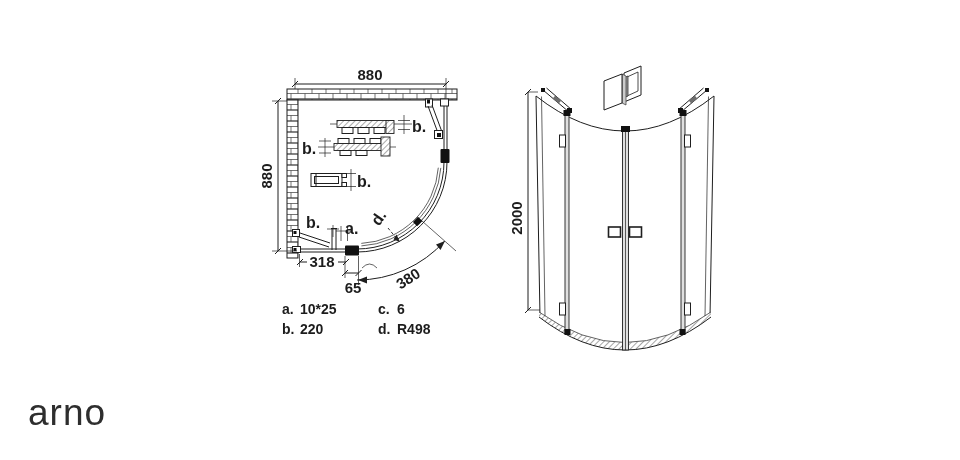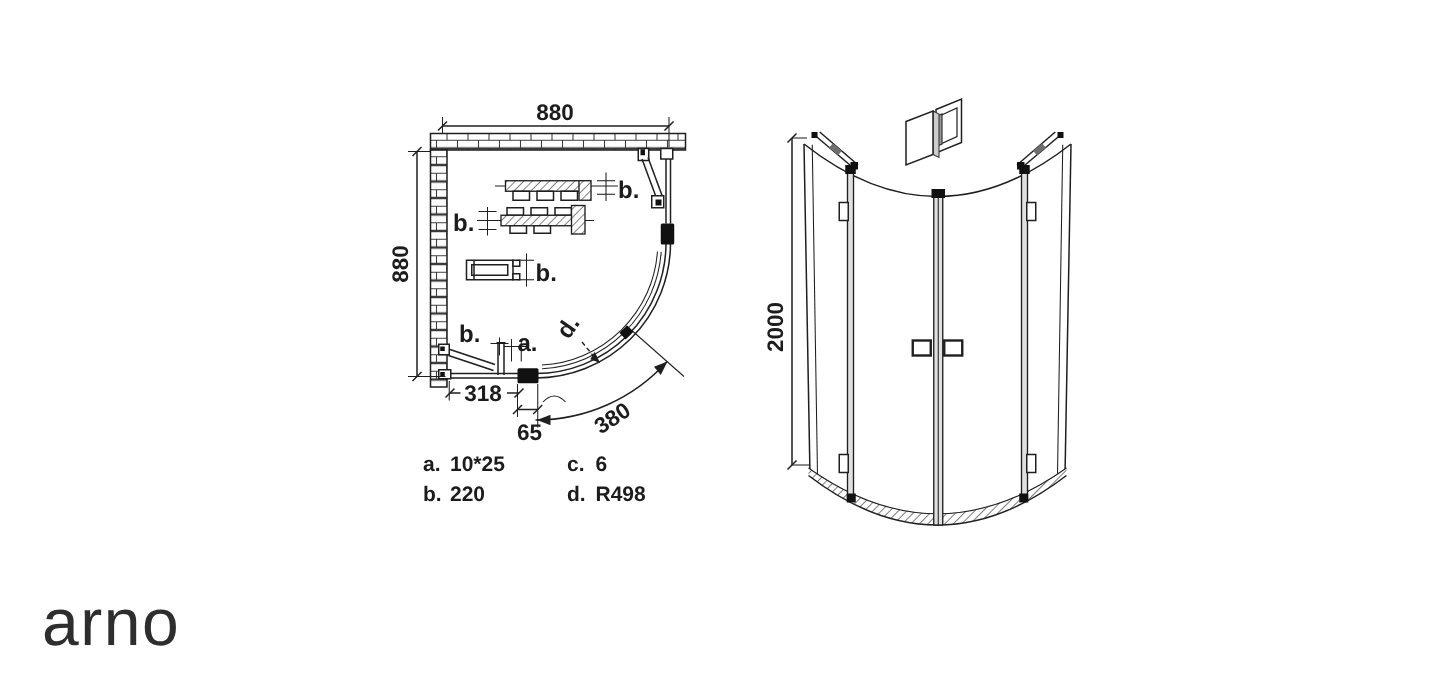--- a/index.html
+++ b/index.html
@@ -9,21 +9,21 @@
   #plan-svg{left:255px;top:50px;width:210px;height:310px;}
   #elev-svg{left:505px;top:55px;width:225px;height:310px;}
   .ln{stroke:#1f1f1f;stroke-width:1;fill:none;}
   .thin{stroke:#1f1f1f;stroke-width:0.7;fill:none;}
   .blk{fill:#111111;stroke:none;}
   .wht{fill:#ffffff;stroke:#1f1f1f;stroke-width:1;}
   .post{fill:#e0e0e0;stroke:#1f1f1f;stroke-width:0.9;}
   .dim-text{font-family:"Liberation Sans",sans-serif;font-weight:700;font-size:15px;fill:#1c1c1c;}
   .callout-text{font-family:"Liberation Sans",sans-serif;font-weight:700;font-size:16px;fill:#1c1c1c;}
   .legend-text{font-family:"Liberation Sans",sans-serif;font-weight:700;font-size:14px;fill:#1c1c1c;}
-  #logo{position:absolute;left:28px;top:394px;font-size:44px;font-weight:300;
+  #logo{position:absolute;left:28px;top:394px;font-size:37px;font-weight:300;
         color:#2e2e2e;letter-spacing:1px;line-height:1;}
 </style>
 </head>
 <body>
 
 <div id="stage">
 
   <svg id="plan-svg" viewBox="255 50 210 310">
     <defs>
       <pattern id="brick" patternUnits="userSpaceOnUse" width="14" height="11">

